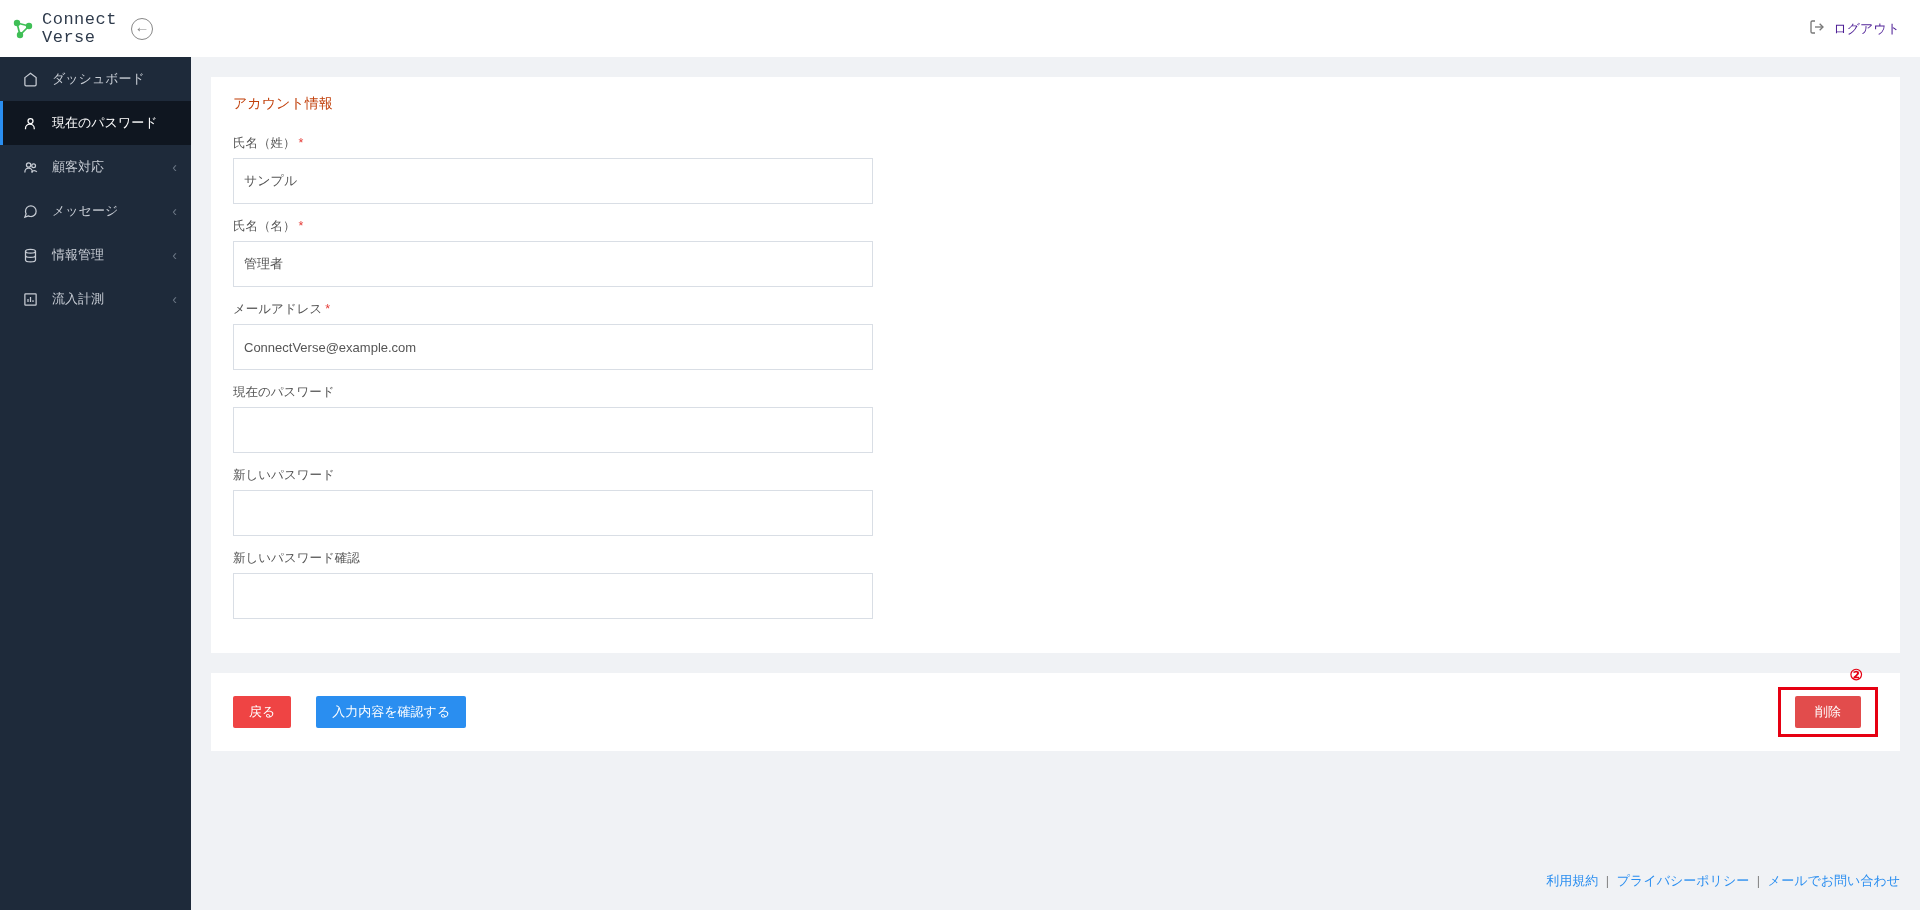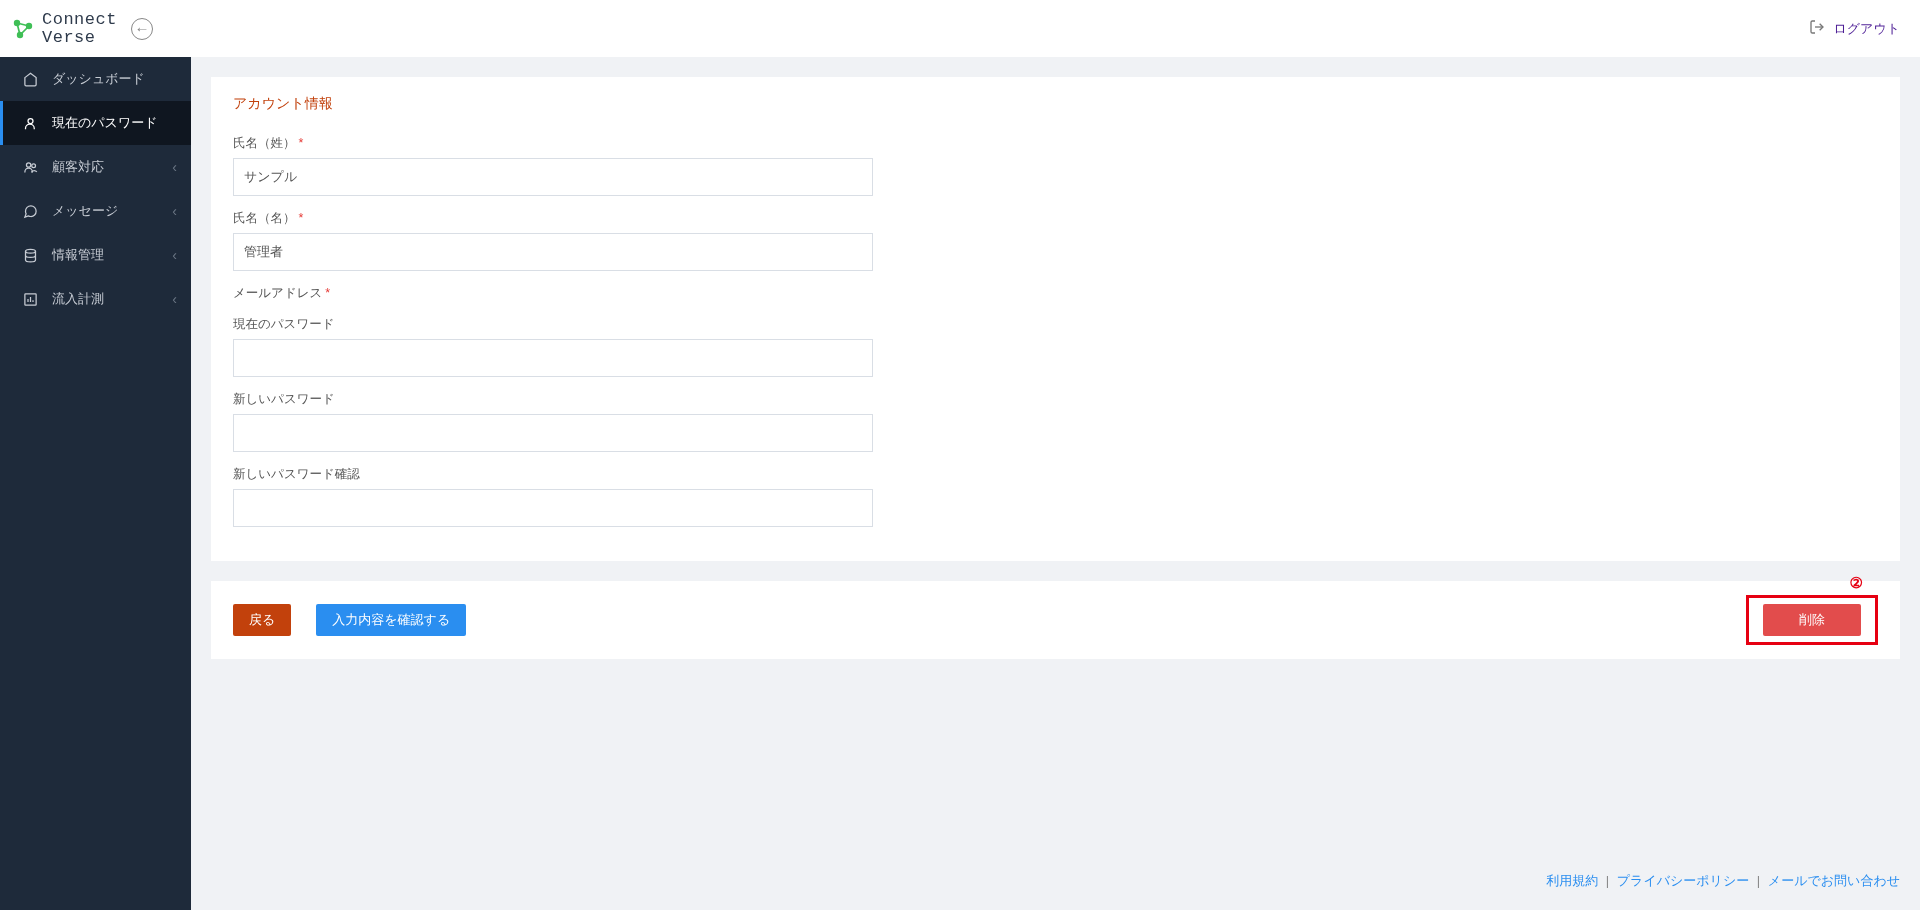--- a/index.html
+++ b/index.html
@@ -106,21 +106,21 @@
   .form-row { margin-bottom: 14px; }
   .form-label {
     font-size: 12.5px;
     color: #555;
     margin-bottom: 6px;
     display: block;
   }
   .req { color: #e53935; margin-left: 3px; }
   .form-input {
     width: 640px;
-    height: 38px;
+    height: 46px;
     border: 1px solid #d9dee5;
     background: #fff;
     padding: 16px 10px;
     font-size: 13px;
     color: #555;
     outline: none;
   }
   .action-bar {
     background: #fff;
     padding: 14px 22px;
@@ -128,23 +128,23 @@
     align-items: center;
   }
   .btn {
     border: none;
     padding: 7px 16px;
     font-size: 13px;
     color: #fff;
     cursor: pointer;
     border-radius: 2px;
   }
-  .btn-yellow { background: #c2410c; }
+  .btn-yellow { background: #ef4444; }
   .btn-blue { background: #2a8ef0; margin-left: 25px; }
-  .btn-red { background: #e24c4c; padding: 7px 36px; }
+  .btn-red { background: #e24c4c; padding: 7px 20px; }
   .action-spacer { flex: 1; }
   .red-box {
     border: 3px solid #e60012;
     padding: 6px 14px;
     display: inline-flex;
     align-items: center;
     position: relative;
   }
   .red-annot {
     position: absolute;
@@ -281,20 +281,21 @@
         <label class="form-label">
           <span>氏名（名）</span><span class="req">*</span>
         </label>
         <input class="form-input" type="text" value="管理者" style="">
       </div>
 
       <div class="form-row">
         <label class="form-label">
           <span>メールアドレス</span><span class="req">*</span>
         </label>
+        <input class="form-input" type="text" value="ConnectVerse@example.com" style="">
       </div>
 
       <div class="form-row">
         <label class="form-label">現在のパスワード</label>
         <input class="form-input" type="password" value="" style="">
       </div>
 
       <div class="form-row">
         <label class="form-label">新しいパスワード</label>
         <input class="form-input" type="password" value="" style="">

